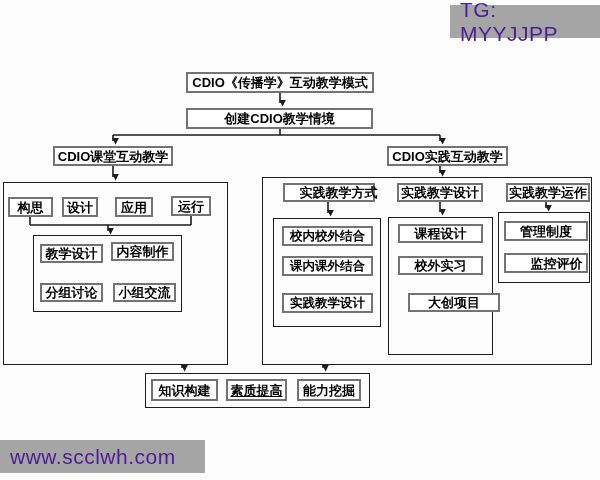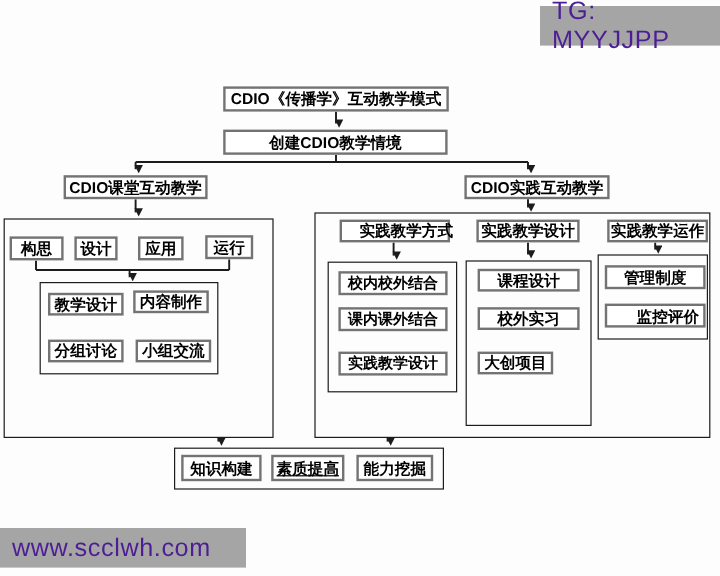--- a/index.html
+++ b/index.html
@@ -91,21 +91,21 @@
   <div class="box" style="left:283px;top:183px;width:92px;height:19px;padding-left:19px;">实践教学方式</div>
   <div class="container" style="left:273px;top:218px;width:108px;height:109px;"></div>
   <div class="box small" style="left:282px;top:226px;width:91px;height:20px;">校内校外结合</div>
   <div class="box small" style="left:282px;top:256px;width:91px;height:20px;">课内课外结合</div>
   <div class="box small" style="left:282px;top:293px;width:91px;height:20px;">实践教学设计</div>
 
   <div class="box" style="left:397px;top:183px;width:86px;height:19px;">实践教学设计</div>
   <div class="container" style="left:388px;top:217px;width:105px;height:138px;"></div>
   <div class="box" style="left:398px;top:256px;width:85px;height:19px;">校外实习</div>
   <div class="box" style="left:398px;top:224px;width:85px;height:19px;">课程设计</div>
-  <div class="box" style="left:398px;top:293px;width:63px;height:19px;">大创项目</div>
+  <div class="box" style="left:408px;top:293px;width:92px;height:19px;">大创项目</div>
 
   <div class="box" style="left:506px;top:183px;width:84px;height:19px;">实践教学运作</div>
   <div class="container" style="left:498px;top:212px;width:92px;height:71px;"></div>
   <div class="box" style="left:504px;top:221px;width:84px;height:20px;">管理制度</div>
   <div class="box" style="left:504px;top:253px;width:84px;height:20px;padding-left:21px;">监控评价</div>
 
   <div class="container" style="left:145px;top:373px;width:225px;height:35px;"></div>
   <div class="box" style="left:151px;top:379px;width:67px;height:22px;">知识构建</div>
   <div class="box" style="left:226px;top:379px;width:61px;height:22px;text-decoration:underline;">素质提高</div>
   <div class="box" style="left:297px;top:379px;width:64px;height:22px;">能力挖掘</div>

